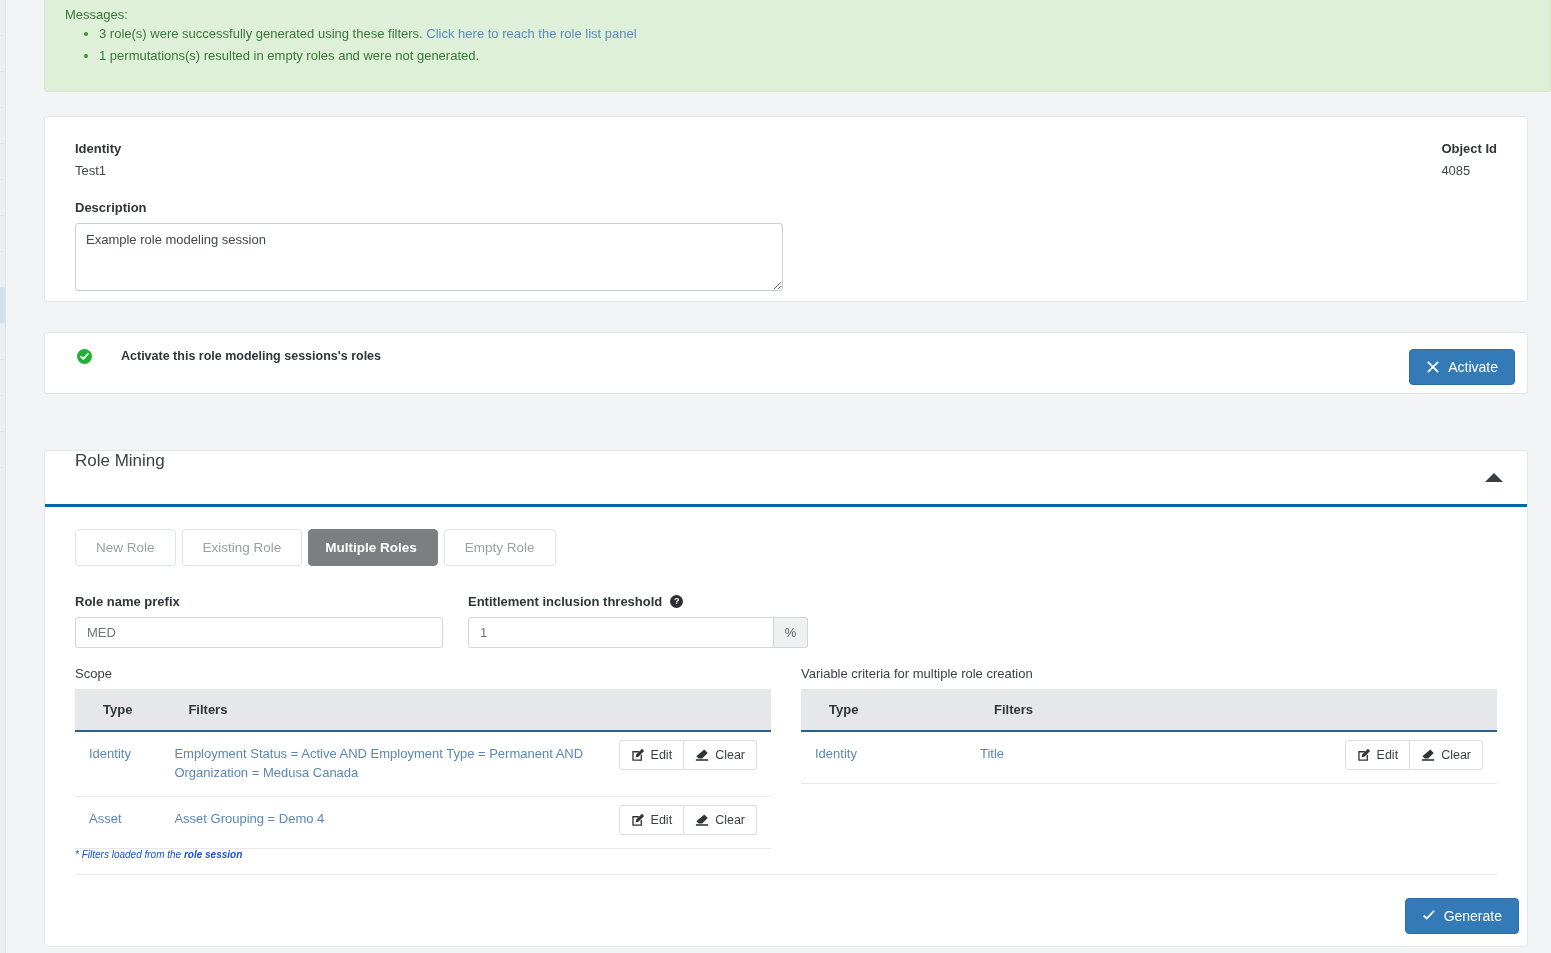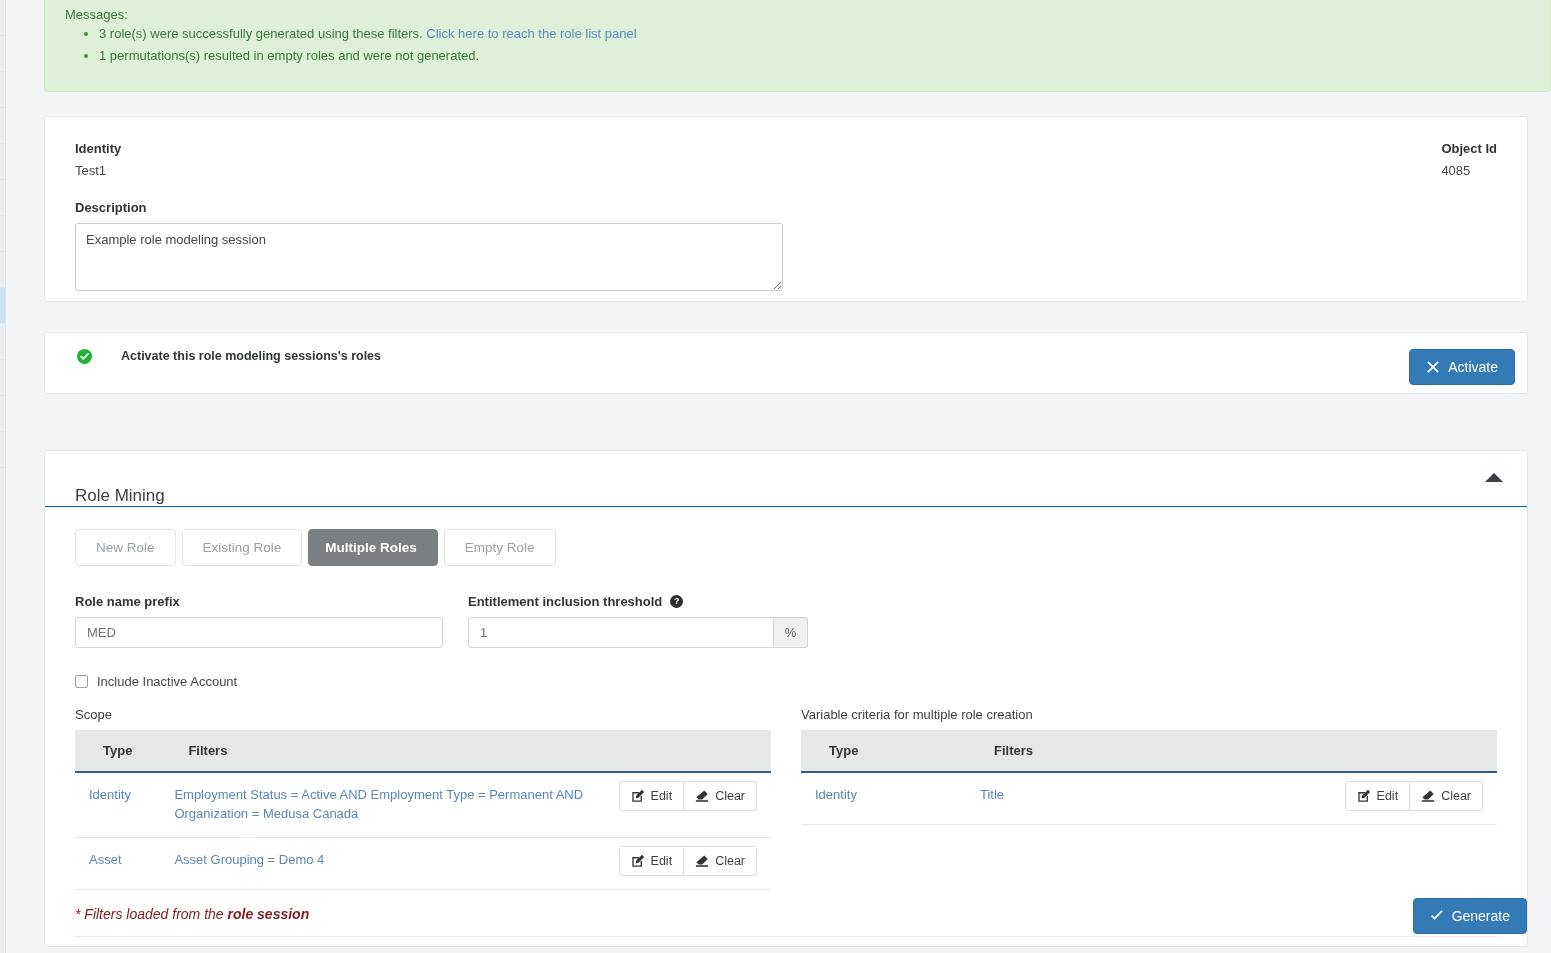--- a/index.html
+++ b/index.html
@@ -74,27 +74,27 @@
   .activate-p { font-size: 12.5px; color: #41474b; line-height: 1.6; }
   .activate-p b { font-weight: bold; }
 
   .btn {
     border: 1px solid transparent; border-radius: 4px;
     font-family: "Liberation Sans", sans-serif; font-size: 14px;
     cursor: pointer; display: inline-flex; align-items: center; gap: 8px;
   }
   .btn-primary { background: #337ab7; border-color: #2e6da4; color: #fff; padding: 9px 16px; }
   .btn-activate { position: absolute; right: 12px; top: 16px; }
-  .btn-generate { position: absolute; right: 0; bottom: 12px; }
+  .btn-generate { position: absolute; right: 8px; bottom: 12px; }
 
   
   .card-mining { left: 44px; top: 450px; width: 1484px; height: 497px; }
   .mining-head {
-    position: relative; height: 56px; border-bottom: 1px solid #0369a1;
-    padding: 0 22px 0 30px; display: flex; align-items: flex-end;
+    position: relative; height: 56px; border-bottom: 3px solid #0369a1;
+    padding: 0 22px 0 30px; display: flex; align-items: flex-start;
   }
   .mining-title { font-size: 17px; color: #3a3f44; }
   .caret-up {
     position: absolute; right: 24px; top: 22px;
     width: 0; height: 0; border-left: 9px solid transparent;
     border-right: 9px solid transparent; border-bottom: 9px solid #3a3f44;
     cursor: pointer;
   }
   .mining-body { padding: 22px 30px 0 30px; position: relative; }
 
@@ -164,21 +164,21 @@
     background: #fff; border: 1px solid #dcdfe1; color: #3a3f44;
     font-size: 12.5px; padding: 7px 11px; cursor: pointer;
     display: inline-flex; align-items: center; gap: 6px;
     font-family: "Liberation Sans", sans-serif;
   }
   .btn-group .btn-sm:first-child { border-radius: 3px 0 0 3px; }
   .btn-group .btn-sm:last-child { border-radius: 0 3px 3px 0; border-left: none; }
   .ico { width: 14px; height: 14px; display: block; }
 
   .footnote {
-    margin-top: 16px; font-size: 14px; font-style: italic; color: #7f1d1d;
+    font-size: 10px; font-style: italic; color: #1d4ed8;
     padding-bottom: 14px; border-bottom: 1px solid #e9ebed;
   }
   .footnote b { font-weight: bold; }
 </style>
 </head>
 <body>
 
 <div class="page">
 
   <div class="sidebar-sliver">
@@ -266,24 +266,20 @@
             <span>Entitlement inclusion threshold</span>
             <span class="help-icon">?</span>
           </div>
           <div class="input-group">
             <input class="txt" type="text" value="1" style="">
             <span class="input-addon">%</span>
           </div>
         </div>
       </div>
 
-      <div class="chk-row">
-        <span class="chk"></span>
-        <span class="chk-label">Include Inactive Account</span>
-      </div>
 
       <div class="tables">
 
         <div class="tbl-col-left">
           <div class="tbl-caption">Scope</div>
           <table class="grid">
             <thead>
               <tr>
                 <th class="cell-type">Type</th>
                 <th colspan="2">Filters</th>

